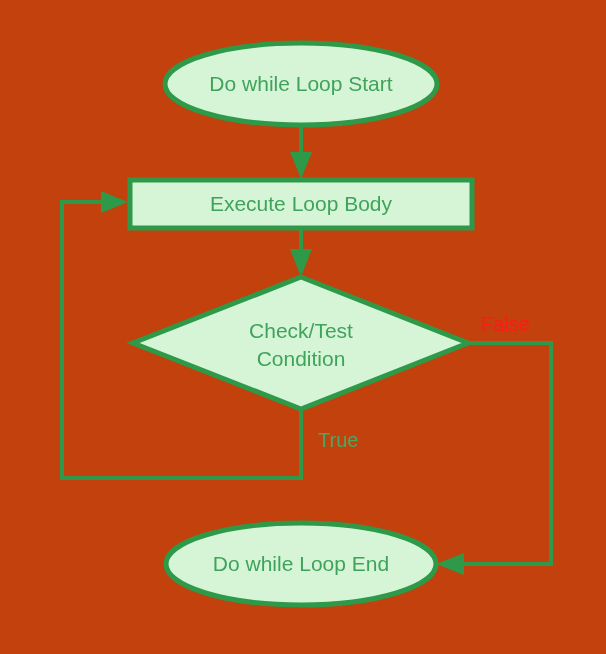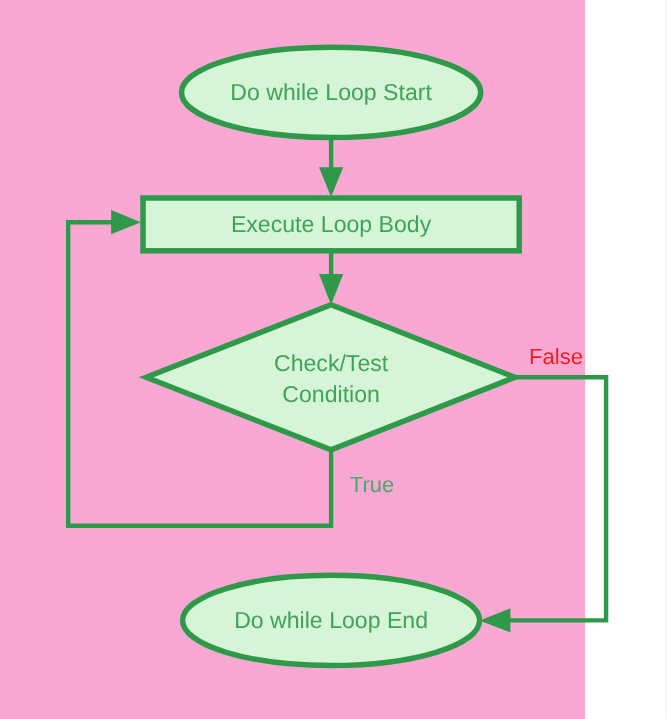--- a/index.html
+++ b/index.html
@@ -8,23 +8,23 @@
     background: #ffffff;
   }
   body {
     width: 606px;
     height: 654px;
     font-family: "Liberation Sans", sans-serif;
     overflow: hidden;
   }
   #flowchart-root {
     position: relative;
-    width: 532px;
+    width: 606px;
     height: 654px;
-    background: #f9a8d4;
+    background: #c2410c;
   }
   svg#flow-svg {
     display: block;
     width: 606px;
     height: 654px;
   }
   .node-shape {
     fill: #d6f5d6;
     stroke: #2e9948;
     stroke-width: 5;

